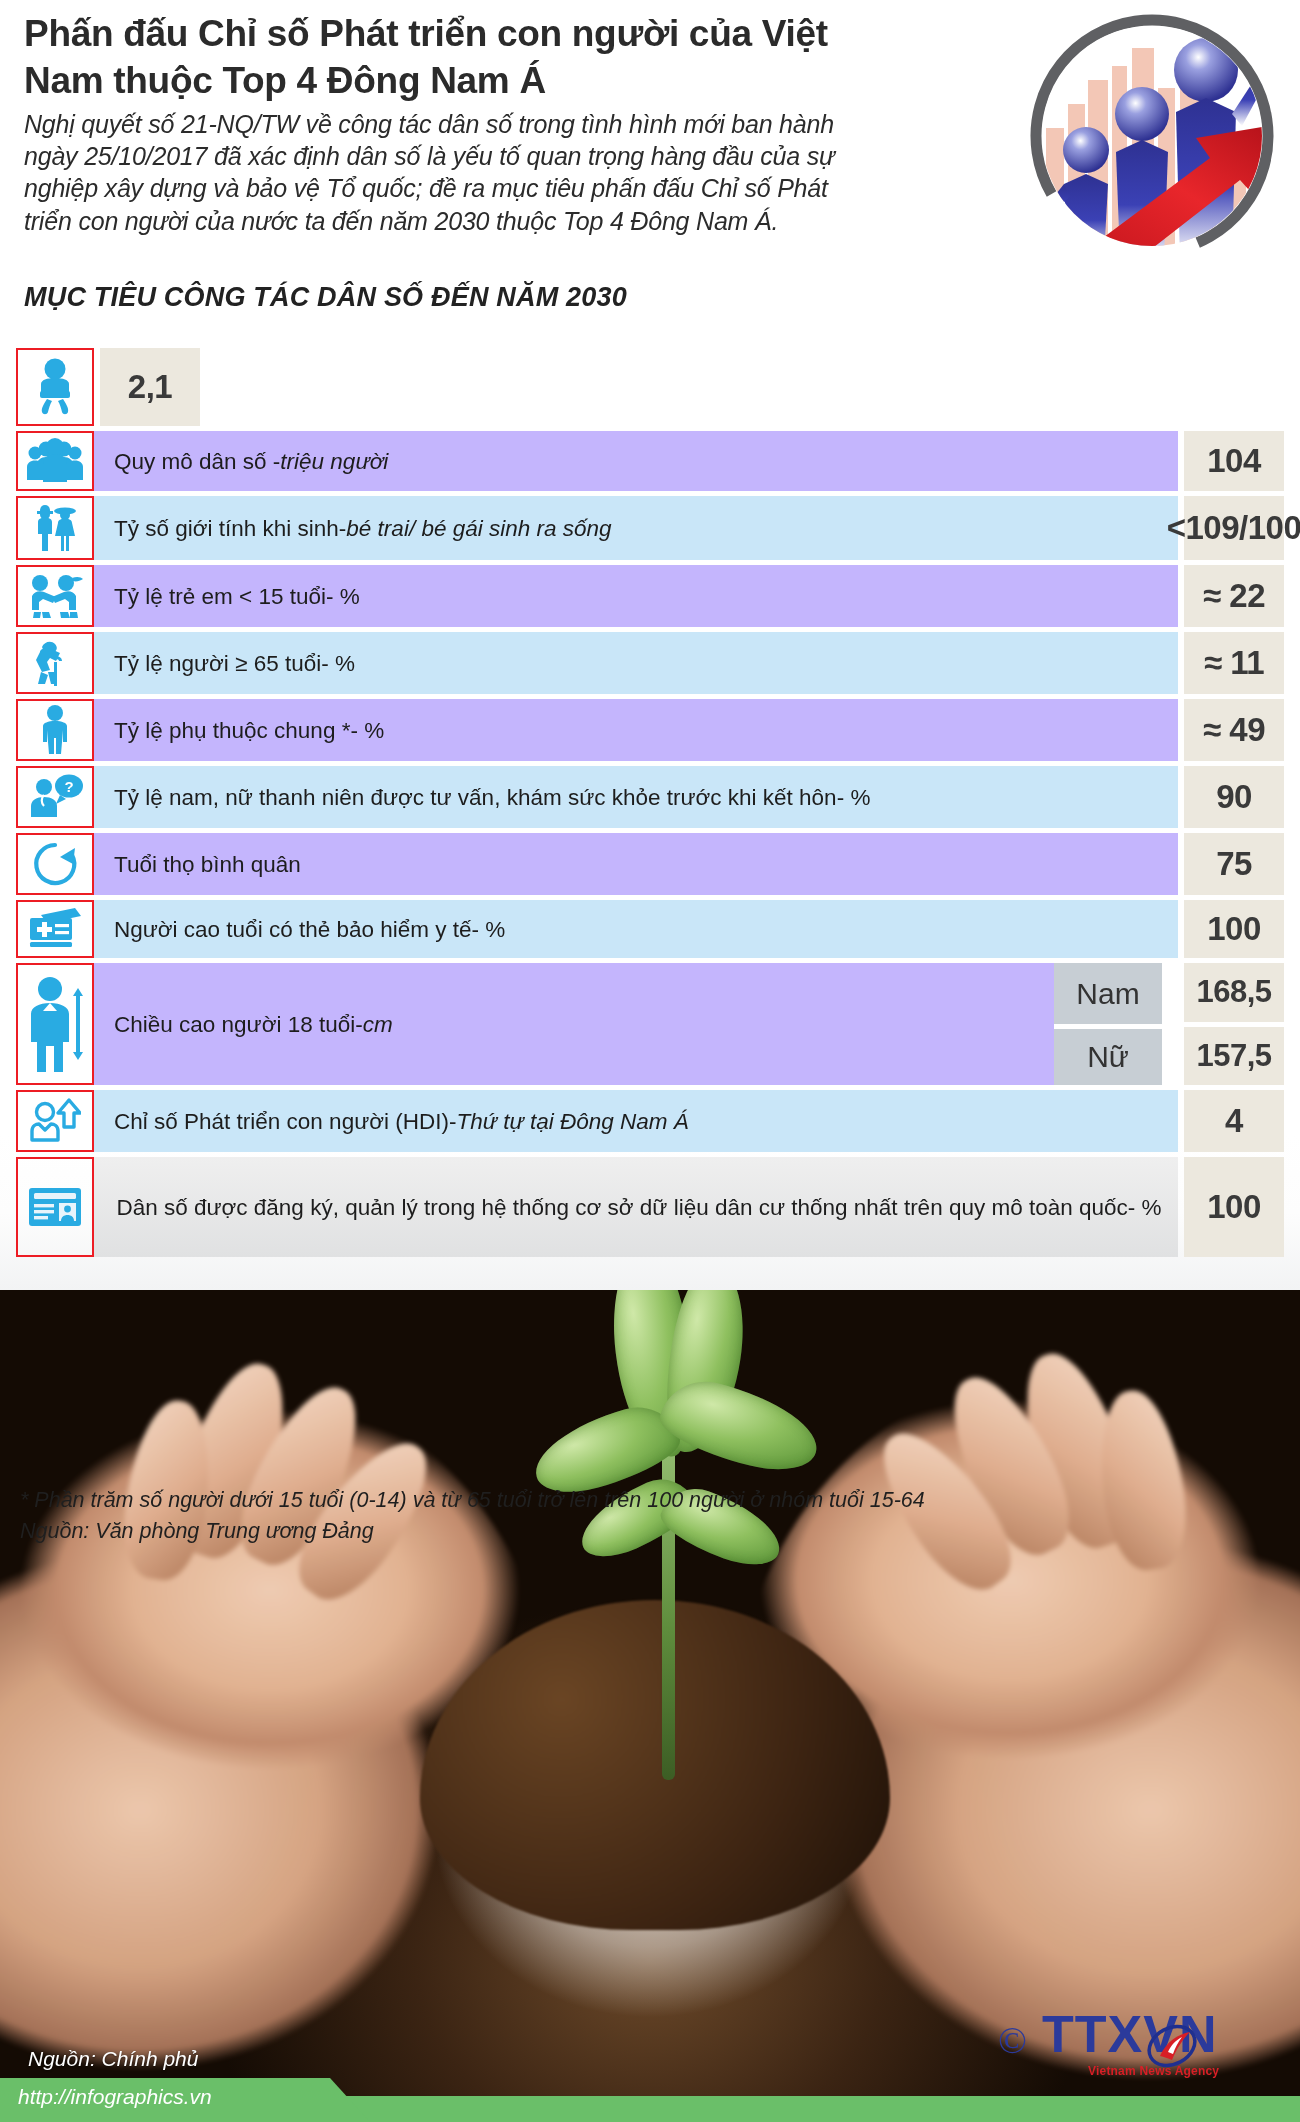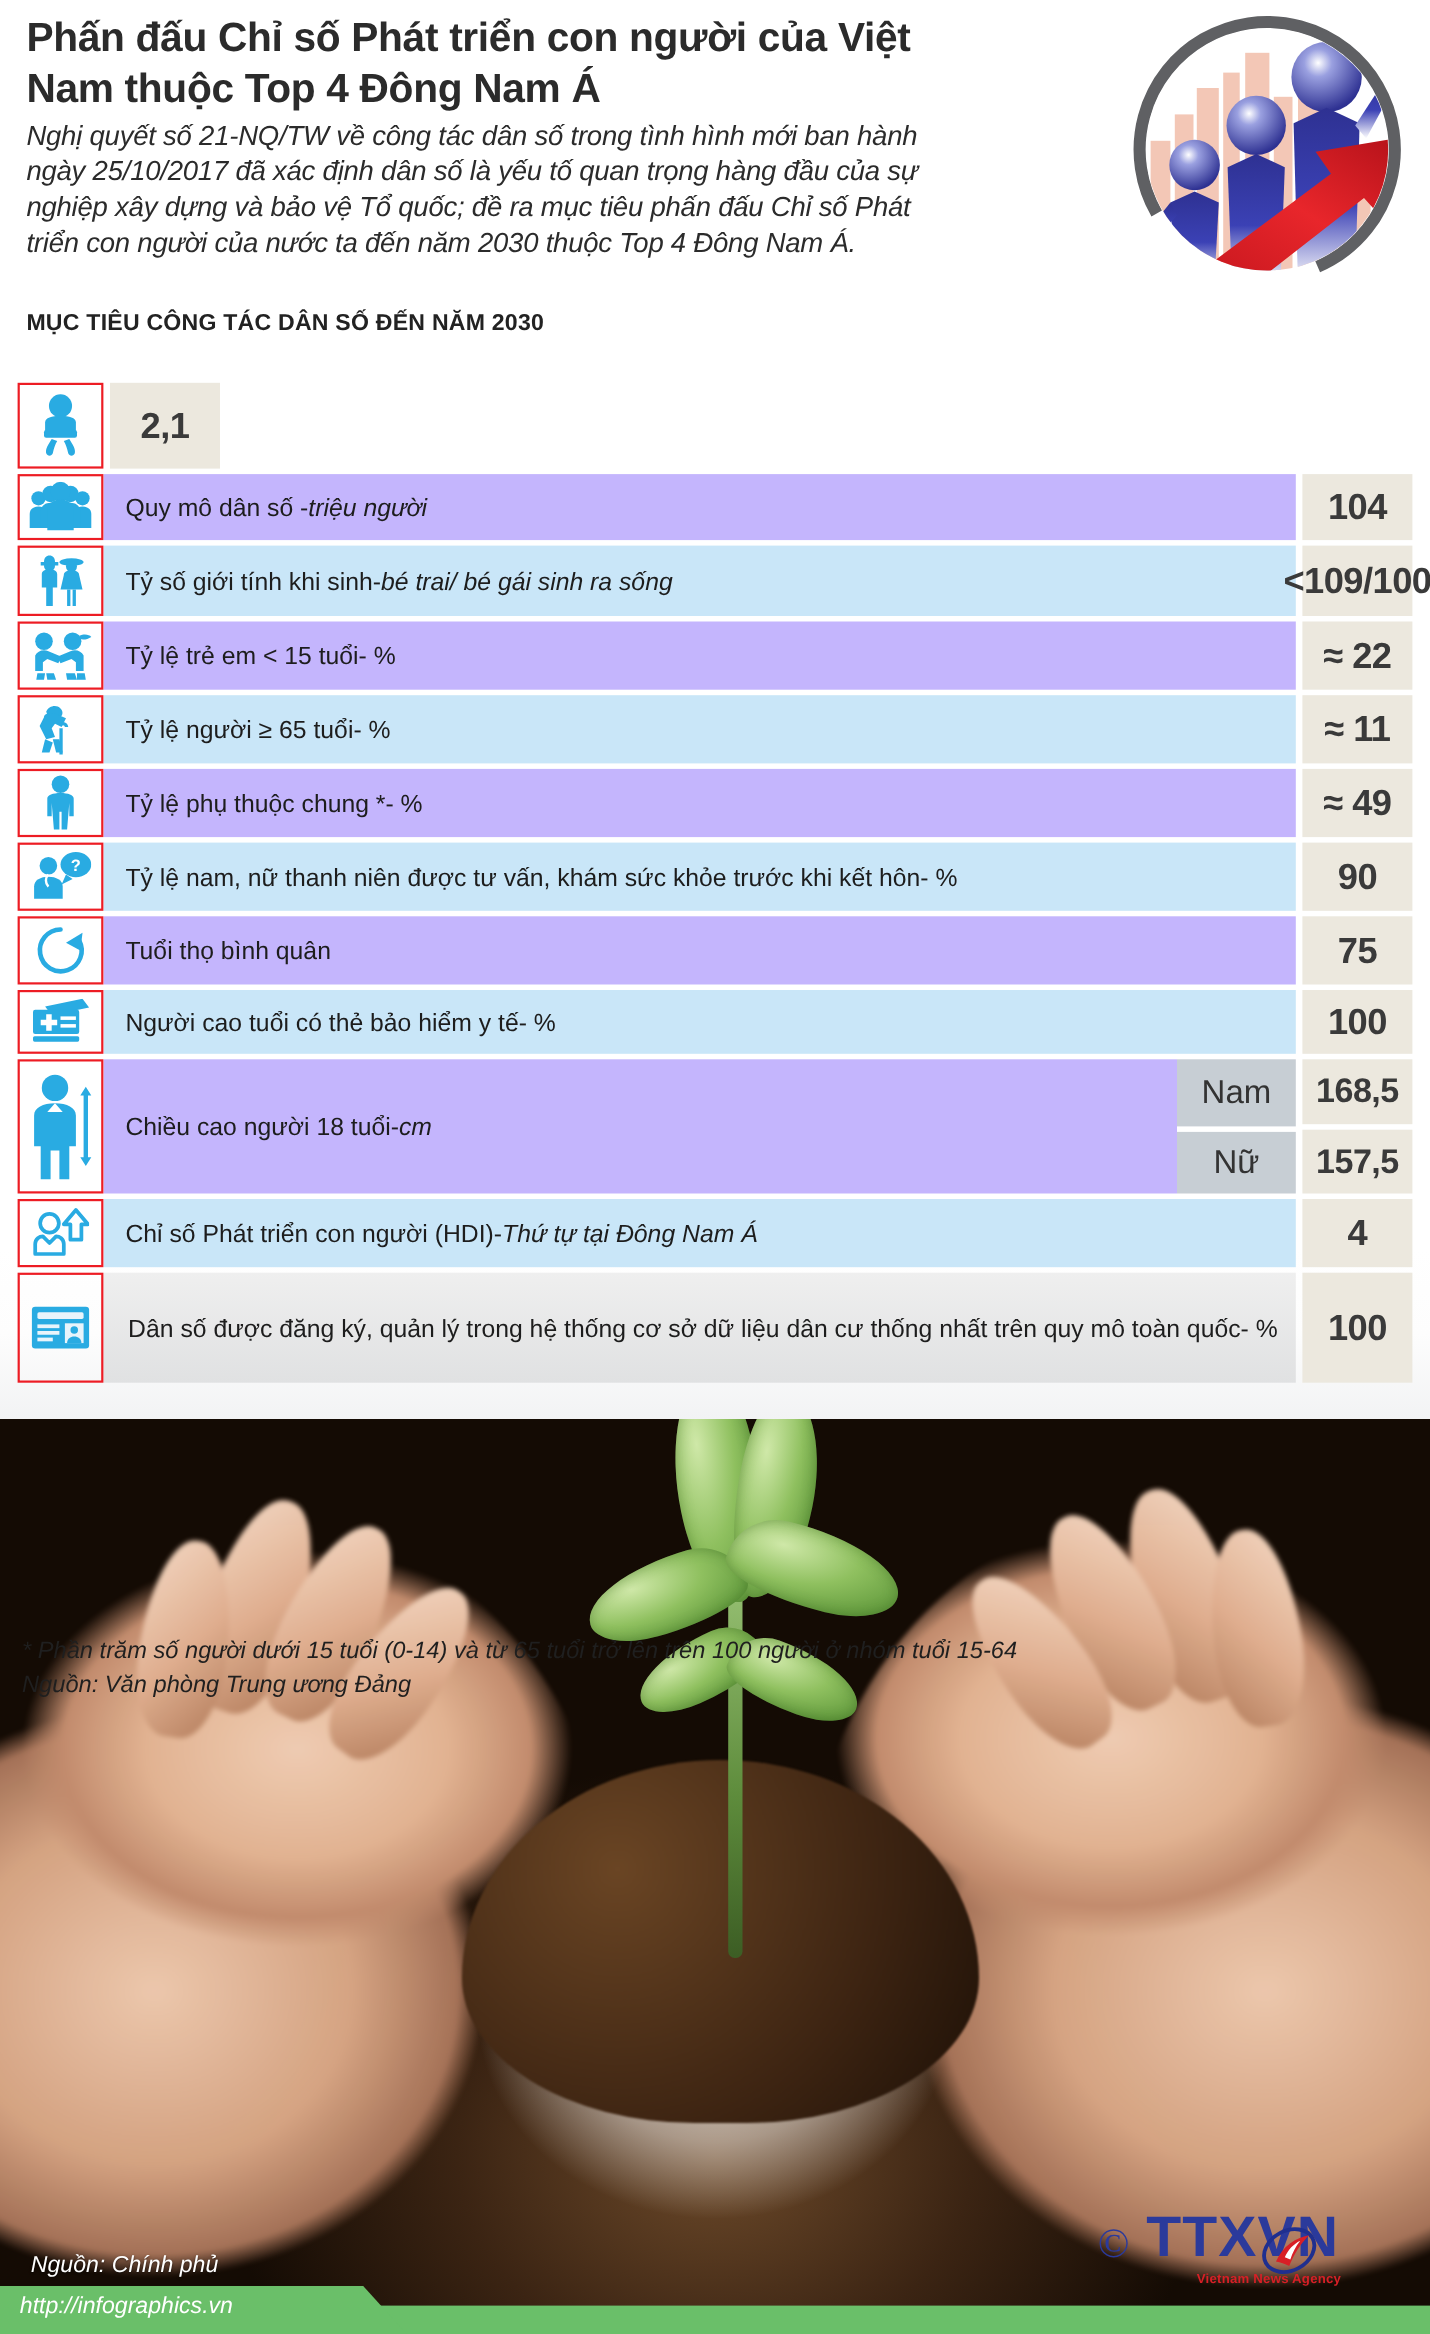--- a/index.html
+++ b/index.html
@@ -86,21 +86,21 @@
     font-size:37px; line-height:47px; font-weight:bold; color:#2b2b2b;
     letter-spacing:-.3px;
   }
   #subtitle{
     position:absolute; left:24px; top:108px; width:855px;
     font-size:25px; line-height:32.2px; font-style:italic; color:#2b2b2b;
     letter-spacing:-.2px;
   }
   #section-title{
     position:absolute; left:24px; top:282px;
-    font-size:21px; font-weight:bold; color:#222; letter-spacing:.2px;
+    font-size:27px; font-weight:bold; color:#222; letter-spacing:.2px;font-style:italic;
   }
 
   
   #emblem{ position:absolute; right:12px; top:8px; width:288px; height:250px; }
 
   
   #table{ position:absolute; left:16px; top:348px; width:1268px; z-index:4; }
   .row{ position:relative; display:flex; align-items:stretch; margin-bottom:5px; }
   .icon-cell{
     width:78px; min-width:78px; background:#fff; border:2.5px solid #ed1c24;
@@ -124,21 +124,21 @@
 
   
   .row.split .label-cell{ padding-right:0; }
   .sub-wrap{ display:flex; flex-direction:column; width:108px; min-width:108px; }
   .sub-row{ display:flex; flex:1; }
   .sub-label{
     width:108px; background:#c7ced4; display:flex; align-items:center;
     justify-content:center; font-size:30px; color:#333;
   }
   .sub-row + .sub-row .sub-label{ margin-top:5px; }
-  .sub-values{ display:flex; flex-direction:column; width:100px; min-width:100px; margin-left:6px; }
+  .sub-values{ display:flex; flex-direction:column; width:100px; min-width:100px; margin-left:22px; }
   .sub-value{
     flex:1; background:#ece8de; display:flex; align-items:center; justify-content:center;
     font-size:31px; font-weight:bold; color:#3a3a3a; letter-spacing:-.5px;
   }
   .sub-value + .sub-value{ margin-top:5px; }
 
   
   #footnotes{
     position:absolute; left:20px; top:1485px; width:1250px; z-index:5;
     font-size:21.5px; line-height:31px; font-style:italic; color:#1f1f1f;

